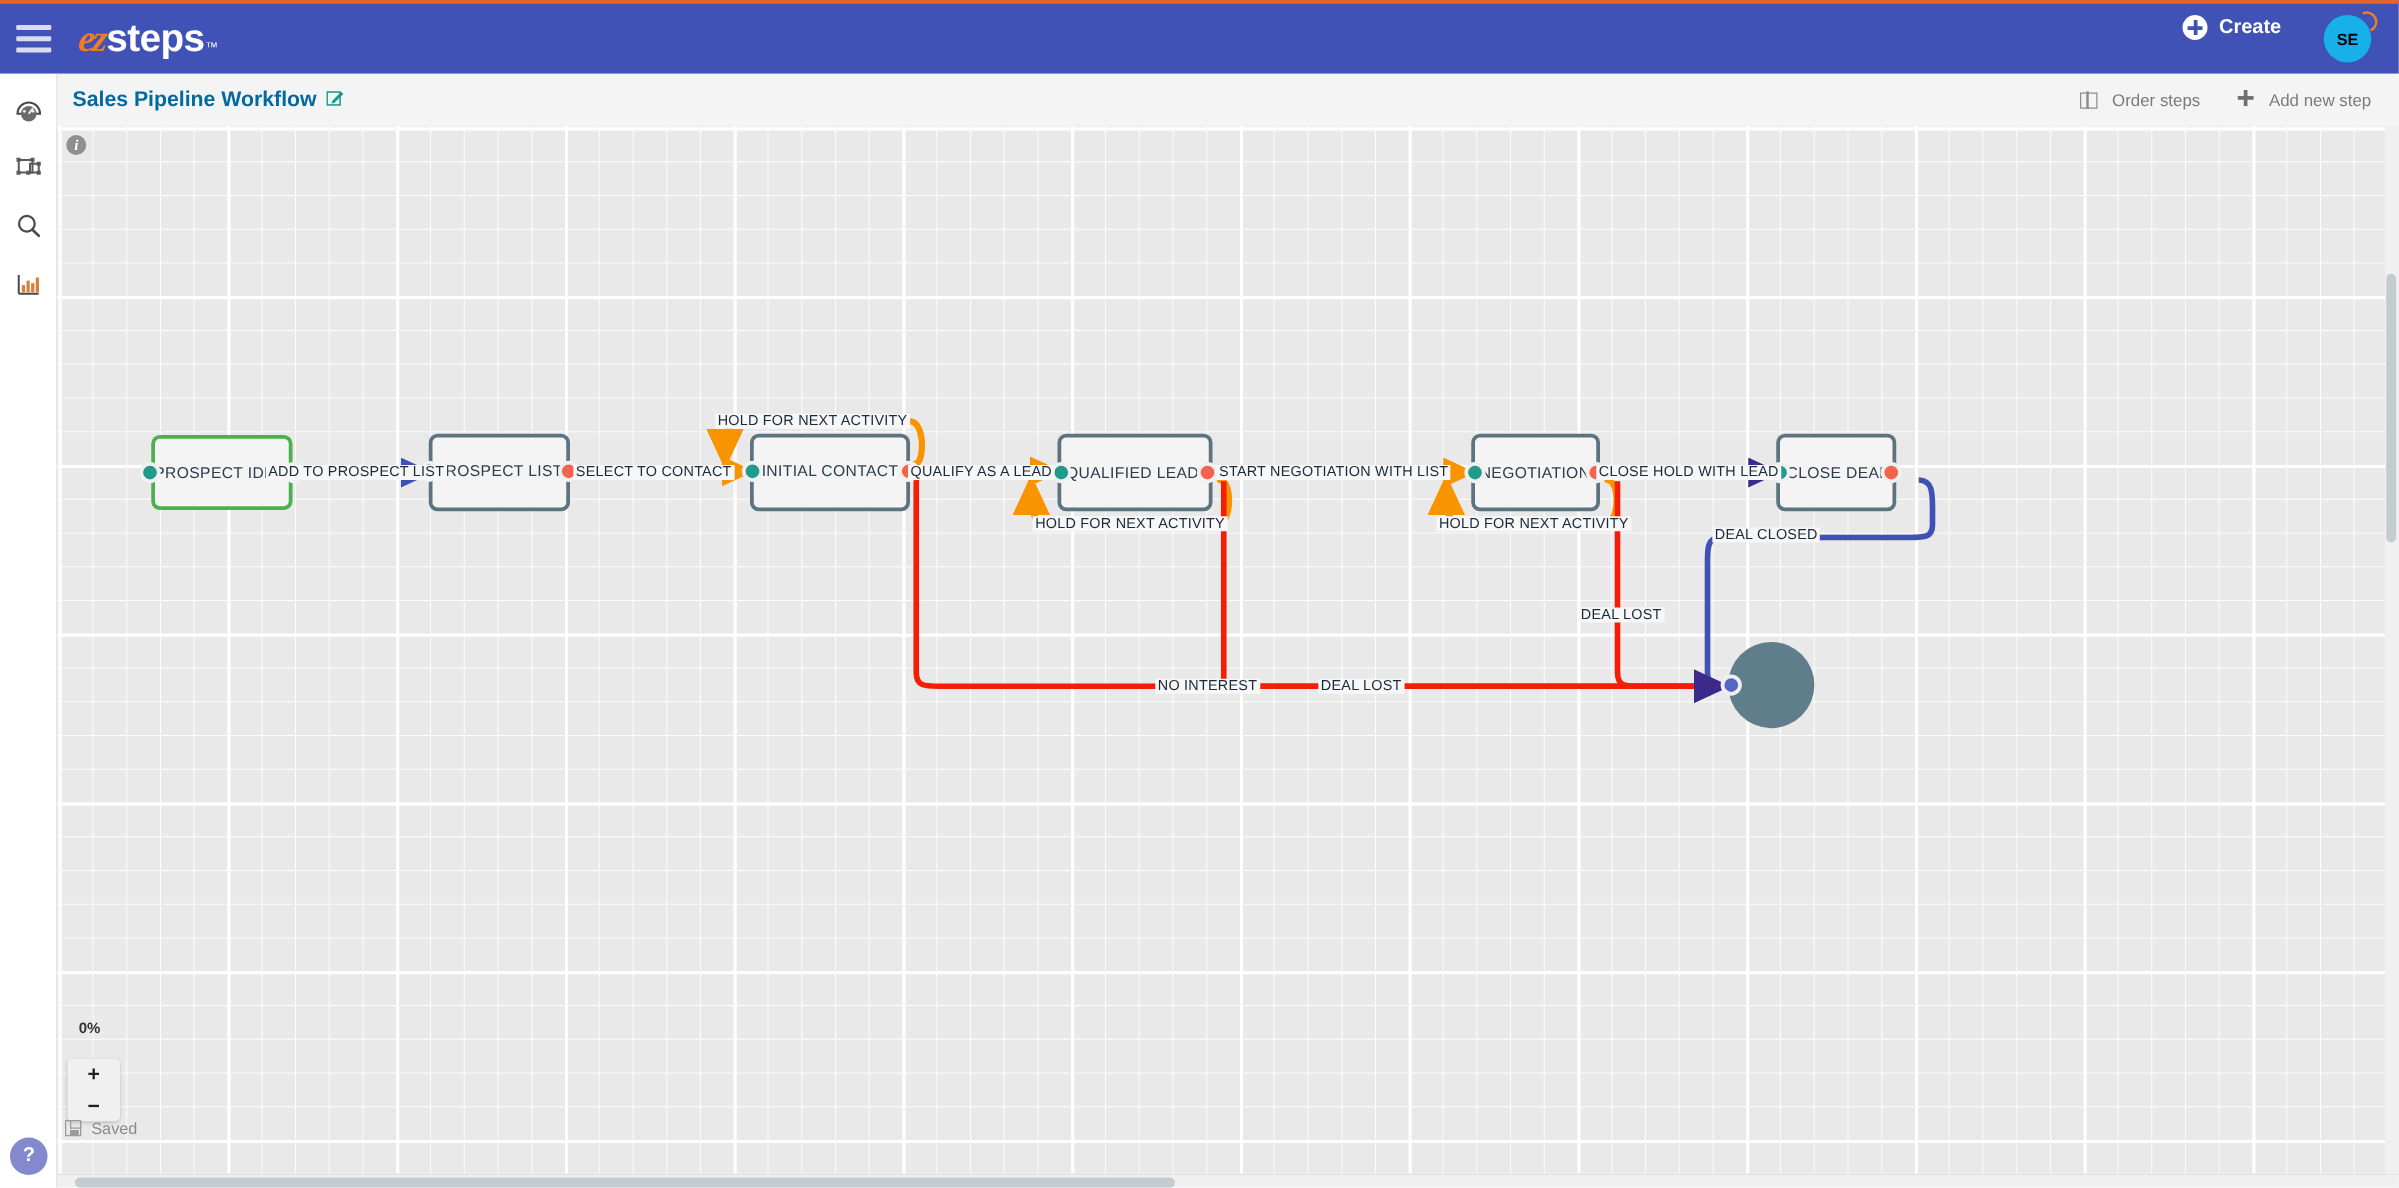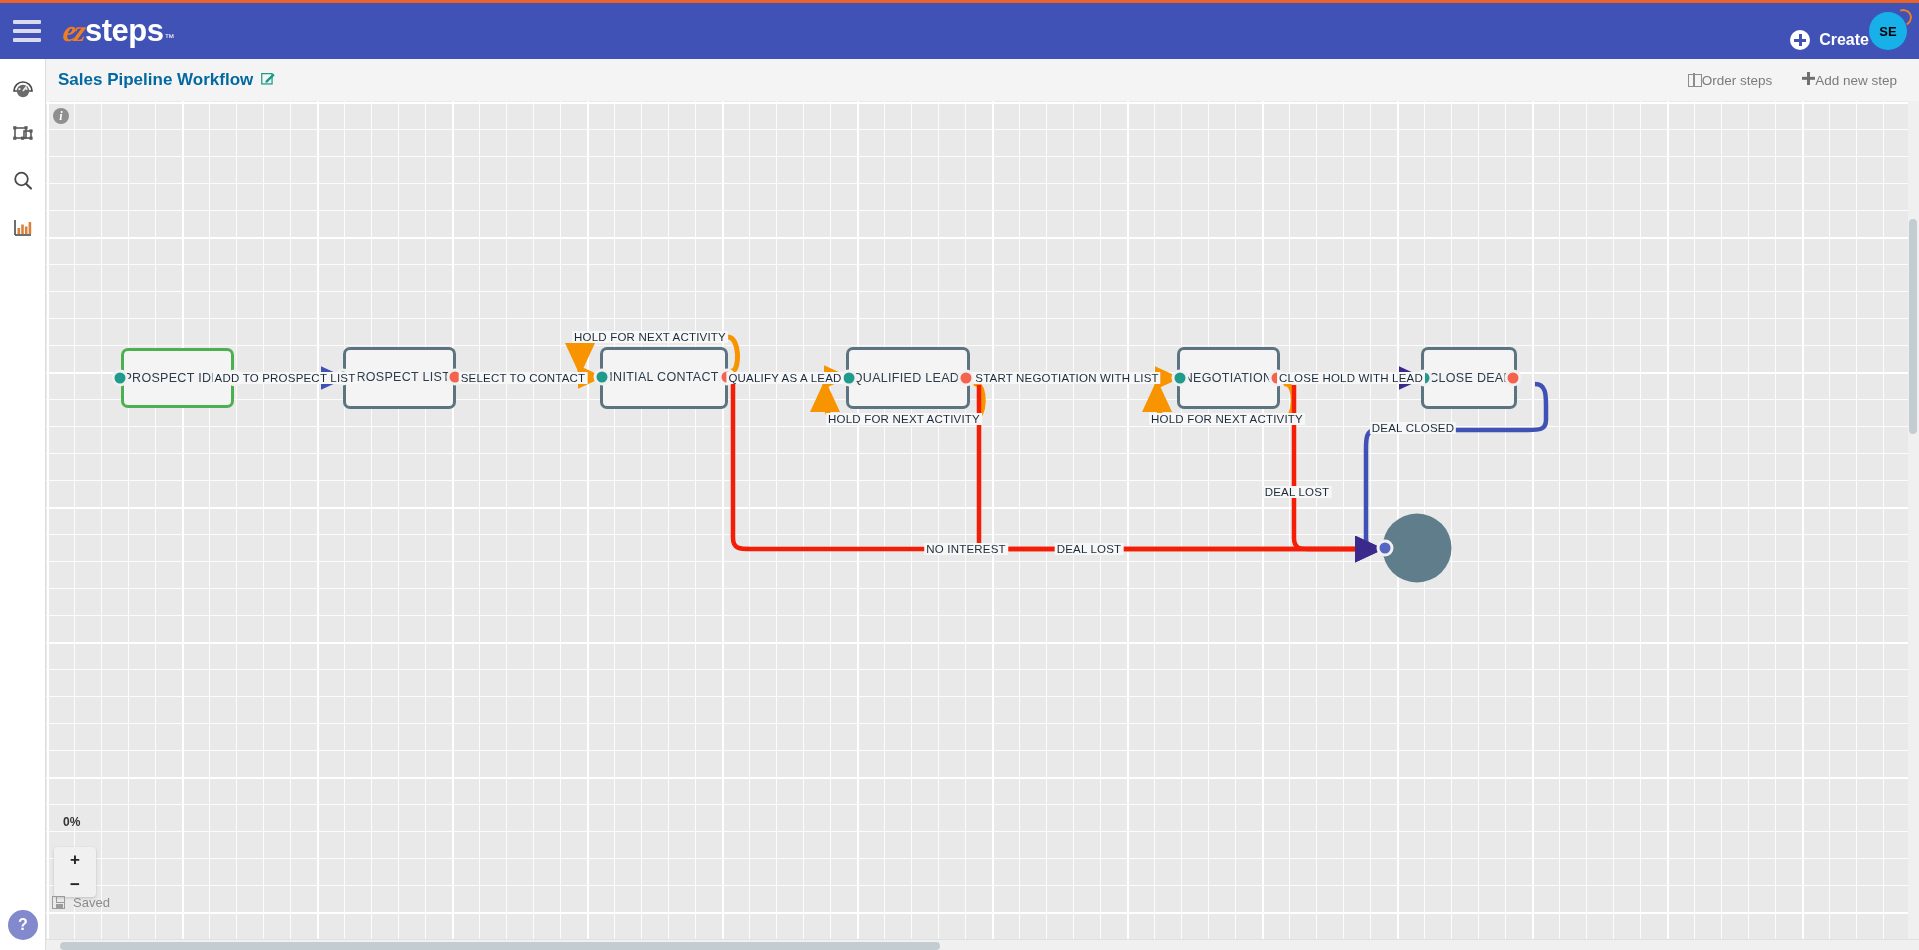--- a/index.html
+++ b/index.html
@@ -31,22 +31,22 @@
     font-size: 30px; color: #f07d24; letter-spacing: -2px;
     transform: skewX(-6deg);
   }
   #logo .flow {
     font-family: "Liberation Sans", sans-serif;
     font-weight: bold; font-size: 31px; color: #ffffff;
     letter-spacing: -0.5px; margin-left: 1px;
   }
   #logo .tm { font-size: 10px; color:#ffffff; margin-left:1px; }
   #topbar-right {
-    margin-left: auto; display: flex; align-items: flex-end; gap: 0;
-    padding-right: 12px;
+    margin-left: auto; display: flex; align-items: flex-start; gap: 34px;
+    padding-right: 22px;
   }
   #create-btn {
     display: flex; align-items: center; gap: 9px; cursor: pointer;
     color: #ffffff; font-size: 16px; font-weight: bold;
   }
   .plus-circle {
     width: 20px; height: 20px; border-radius: 50%; background: #ffffff;
     position: relative; flex: none;
   }
   .plus-circle::before, .plus-circle::after {
@@ -88,21 +88,21 @@
     position: absolute; left: 46px; top: 59px; width: 1873px; height: 42px;
     background: #f4f4f4; display: flex; align-items: center;
     padding: 0 22px 0 12px;
   }
   #wf-title {
     color: #0369a1; font-size: 17px; font-weight: bold;
   }
   #wf-edit-icon { margin-left: 8px; color: #169b88; font-size: 13px; cursor: pointer; }
   #wf-header-right { margin-left: auto; display: flex; align-items: center; gap: 30px; }
   .hdr-action {
-    display: flex; align-items: center; gap: 0;
+    display: flex; align-items: center; gap: 12px;
     color: #7b7b7b; font-size: 13.5px; cursor: pointer;
   }
   .cols-icon { width: 14px; height: 13px; border: 1.6px solid #8d8d8d; position: relative; }
   .cols-icon::after { content:""; position:absolute; left:4.6px; top:-1.6px; bottom:-1.6px; width:1.6px; background:#8d8d8d; }
 
   
   #canvas {
     position: absolute; left: 46px; top: 101px; width: 1873px; height: 838px;
     background-color: #e9e9e9;
     background-image:

